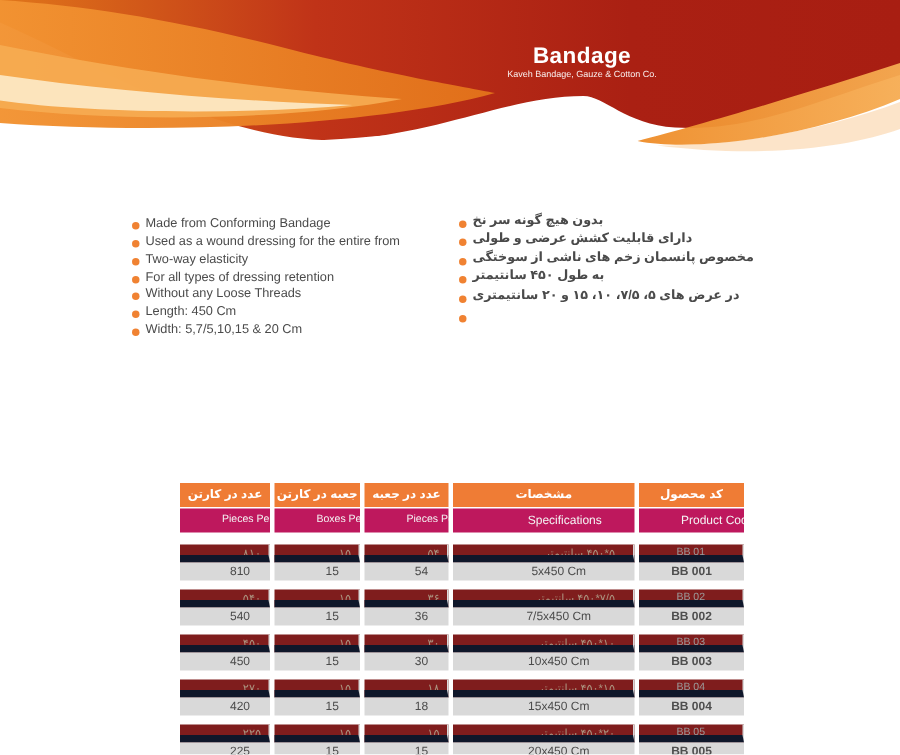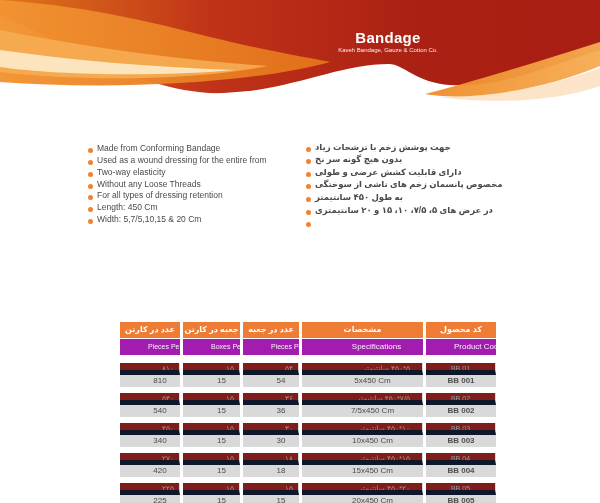--- a/index.html
+++ b/index.html
@@ -20,21 +20,21 @@
   #list-en li{height:11.9px;font-size:8.5px;color:#4A4A4A;}
   #list-fa{left:306px;top:139px;width:270px;}
   #list-fa li{height:12.6px;font-size:8.5px;font-weight:bold;color:#4A4A4A;}
   #list-fa li span[dir]{unicode-bidi:isolate;}
 
   
   #spec-table{position:absolute;left:120px;top:322px;width:376px;}
   .trow{display:grid;grid-template-columns:60px 57px 56px 121px 70px;column-gap:3px;}
   .hcell{height:16px;line-height:16px;text-align:center;white-space:nowrap;overflow:hidden;}
   .fa-h{background:#EF7C35;color:#fff;font-weight:bold;font-size:8px;}
-  .en-h{background:#a21caf;color:#F4F4F4;font-size:7px;padding-left:28px;}
+  .en-h{background:#be185d;color:#F4F4F4;font-size:7px;padding-left:28px;}
   .en-h.c3,.en-h.c4{font-size:8px;}
   #en-head{margin-top:1px;margin-bottom:8px;}
   .rgroup{margin-bottom:6px;}
   .cell{height:12px;line-height:12px;white-space:nowrap;overflow:hidden;box-sizing:border-box;}
   .fa-cell{background:#7f1d1d;border-bottom:5px solid #0f172a;border-right:1px solid #DADADA;
            color:#AC937F;font-size:7.5px;text-align:right;padding-right:5px;direction:rtl;}
   .fa-cell.c3{padding-right:12px;}
   .fa-cell.c4{text-align:center;padding-right:0;direction:ltr;color:#9C9C9C;font-size:7px;}
   .en-cell{background:#D9D9D9;color:#4B4B4B;font-size:8px;text-align:center;padding-left:20px;}
   .en-cell.c4{text-align:center;padding-left:0;font-weight:bold;color:#4F4F4F;}
@@ -84,41 +84,37 @@
       <li>
         <span class="dot"></span>
         <span>Used as a wound dressing for the entire from</span>
       </li>
       <li>
         <span class="dot"></span>
         <span>Two-way elasticity</span>
       </li>
       <li>
         <span class="dot"></span>
+        <span>For all types of dressing retention</span>
+      </li>
+      <li>
+        <span class="dot"></span>
         <span>Without any Loose Threads</span>
       </li>
       <li>
         <span class="dot"></span>
-        <span>For all types of dressing retention</span>
-      </li>
-      <li>
-        <span class="dot"></span>
         <span>Length: 450 Cm</span>
       </li>
       <li>
         <span class="dot"></span>
         <span>Width: 5,7/5,10,15 &amp; 20 Cm</span>
       </li>
     </ul>
 
   <ul id="list-fa" class="flist">
-      <li>
-        <span class="dot"></span>
-        <span dir="rtl">جهت پوشش زخم با ترشحات زیاد</span>
-      </li>
       <li>
         <span class="dot"></span>
         <span dir="rtl">بدون هیچ گونه سر نخ</span>
       </li>
       <li>
         <span class="dot"></span>
         <span dir="rtl">دارای قابلیت کشش عرضی و طولی</span>
       </li>
       <li>
         <span class="dot"></span>
@@ -187,21 +183,21 @@
         </div>
         <div class="rgroup">
           <div class="trow">
             <div class="cell fa-cell c0">۴۵۰</div>
             <div class="cell fa-cell c1">۱۵</div>
             <div class="cell fa-cell c2">۳۰</div>
             <div class="cell fa-cell c3">۱۰*۴۵۰ سانتیمتر</div>
             <div class="cell fa-cell c4">BB 03</div>
           </div>
           <div class="trow">
-            <div class="cell en-cell c0">340</div>
+            <div class="cell en-cell c0">450</div>
             <div class="cell en-cell c1">15</div>
             <div class="cell en-cell c2">30</div>
             <div class="cell en-cell c3">10x450 Cm</div>
             <div class="cell en-cell c4">BB 003</div>
           </div>
         </div>
         <div class="rgroup">
           <div class="trow">
             <div class="cell fa-cell c0">۲۷۰</div>
             <div class="cell fa-cell c1">۱۵</div>

